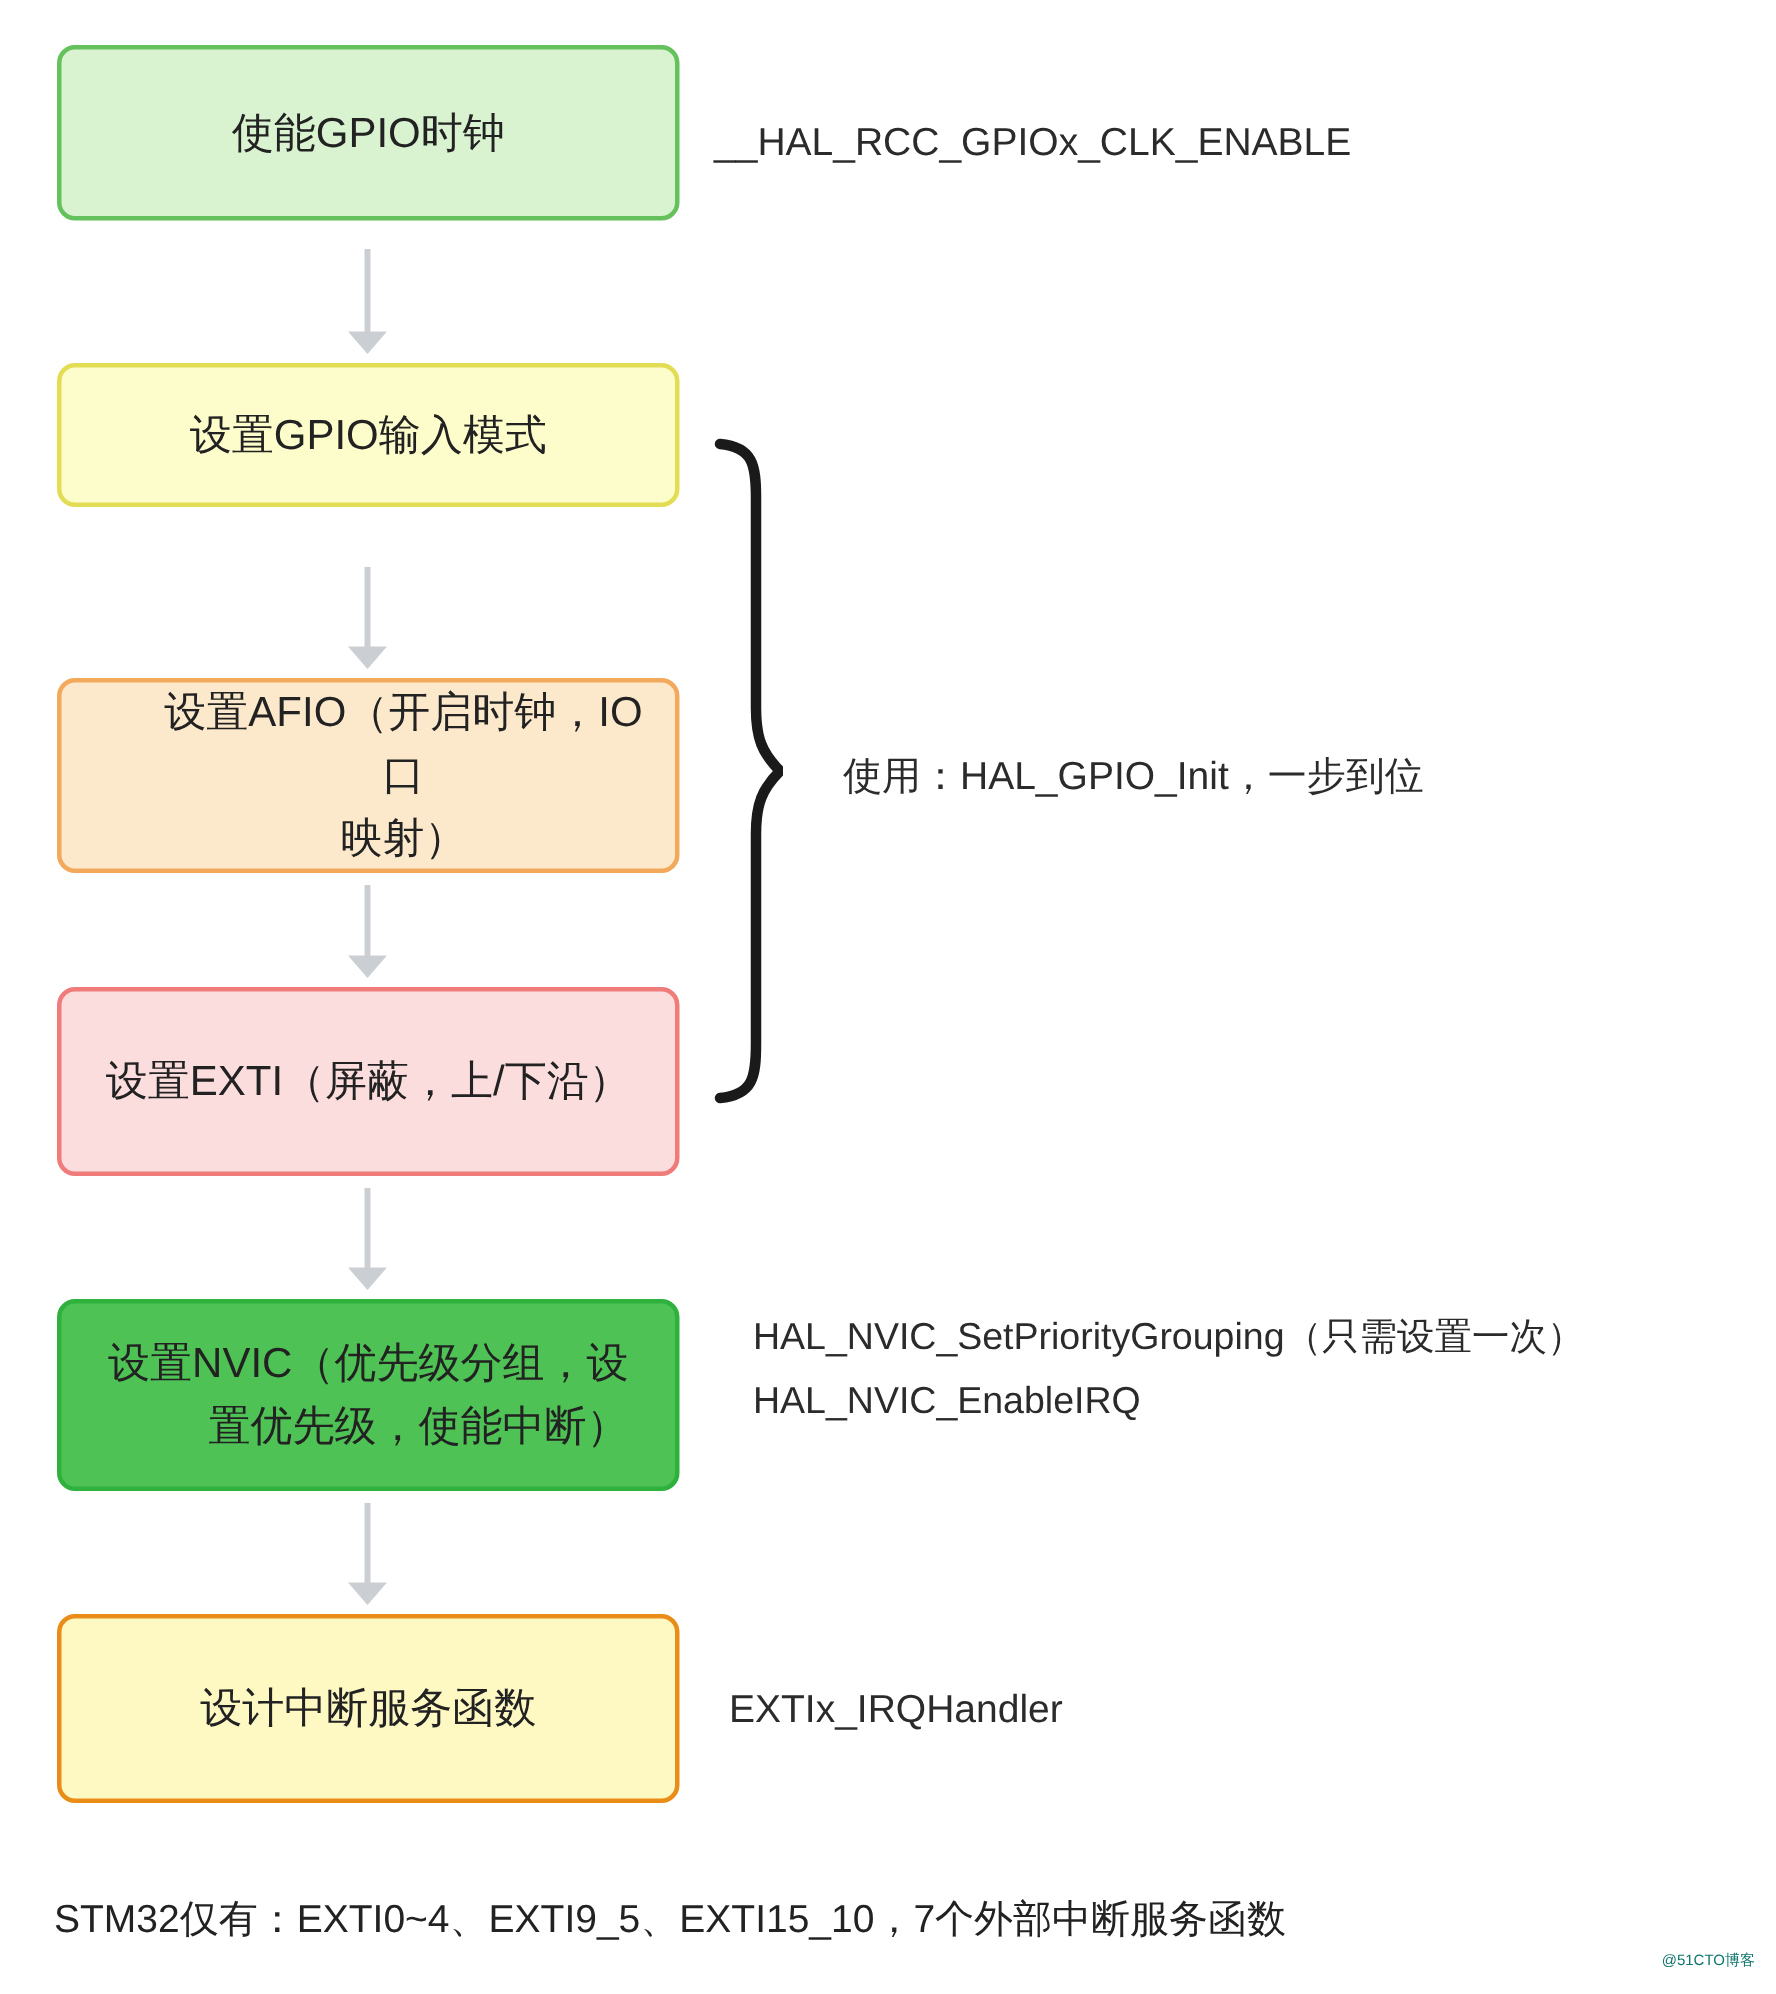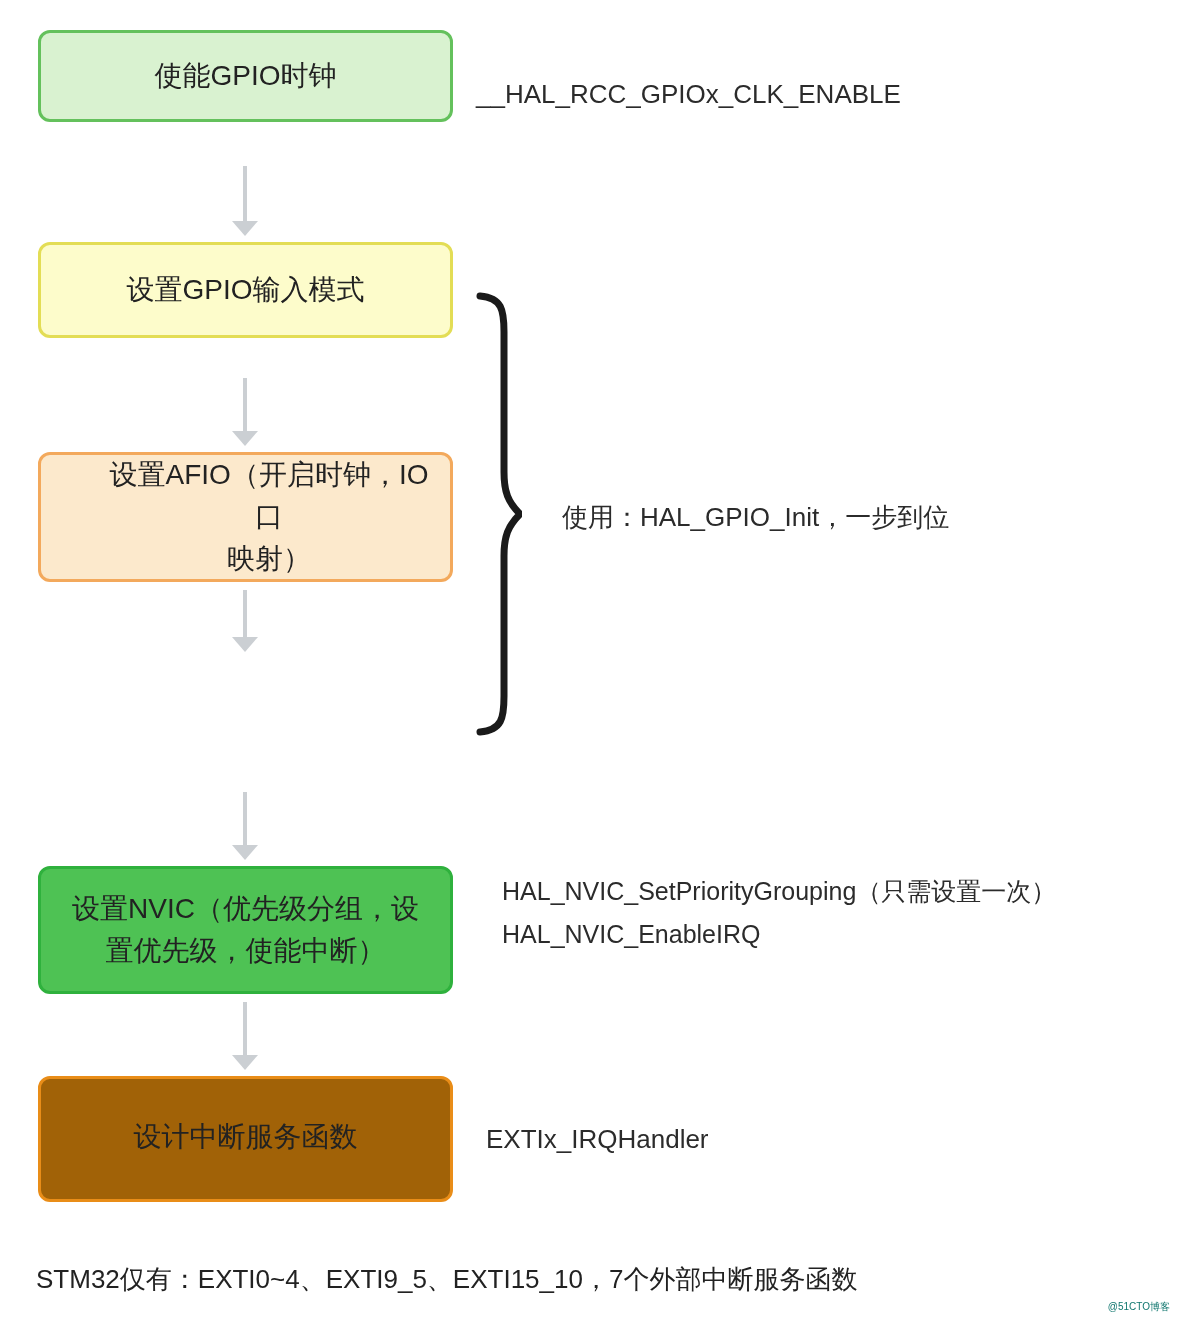--- a/index.html
+++ b/index.html
@@ -12,22 +12,22 @@
     display:flex;align-items:center;justify-content:center;
     text-align:center;font-size:28px;font-weight:500;line-height:1.5;
     color:#222;
   }
   .box .box-label{white-space:pre-line;padding:0 14px;}
 
   .c-green-light{background:#d9f2d0;border-color:#64c15c;}
   .c-yellow{background:#fdfccb;border-color:#e3dd55;}
   .c-peach{background:#fce9cc;border-color:#f3a95c;padding-left:47px;}
   .c-pink{background:#fcdddd;border-color:#f07b7b;}
-  .c-green{background:#4ec254;border-color:#2fb13d;}
-  .c-orange{background:#a16207;border-color:#e98d18;font-family:Liberation Mono, monospace;}
+  .c-green{background:#4ec254;border-color:#2fb13d;text-align:right;}
+  .c-orange{background:#fef9c3;border-color:#e98d18;}
 
   .arrow{position:absolute;left:232px;width:26px;}
   .arrow .shaft{position:absolute;left:11px;top:0;bottom:13px;width:4px;background:#cbcfd3;}
   .arrow .head{position:absolute;left:0;bottom:0;width:0;height:0;
     border-left:13px solid transparent;border-right:13px solid transparent;
     border-top:15px solid #cbcfd3;}
 
   .side-note{position:absolute;display:flex;align-items:center;
     font-size:26px;color:#2b2b2b;font-weight:500;}
   .note-lines{position:absolute;left:486px;font-size:25px;line-height:43px;
@@ -35,21 +35,21 @@
   .brace-wrap{position:absolute;left:476px;top:290px;width:46px;height:448px;}
   .footer-note{position:absolute;left:36px;top:1262px;font-size:26px;
     color:#222;font-weight:500;}
   .watermark{position:absolute;right:14px;top:1300px;font-size:10px;color:#0f766e;}
 </style>
 </head>
 <body>
 
 <div id="canvas">
 
-  <div class="box c-green-light" style="top:30px;height:92px;">
+  <div class="box c-green-light" style="top:30px;height:117px;">
     <span class="box-label">使能GPIO时钟</span>
   </div>
   <div class="side-note" style="left:476px;top:30px;height:128px;">__HAL_RCC_GPIOx_CLK_ENABLE</div>
 
   <div class="arrow" style="top:166px;height:70px;">
     <div class="shaft"></div>
     <div class="head"></div>
   </div>
 
   <div class="box c-yellow" style="top:242px;height:96px;">
@@ -64,20 +64,23 @@
   <div class="box c-peach" style="top:452px;height:130px;">
     <span class="box-label">设置AFIO（开启时钟，IO口
 映射）</span>
   </div>
 
   <div class="arrow" style="top:590px;height:62px;">
     <div class="shaft"></div>
     <div class="head"></div>
   </div>
 
+  <div class="box c-pink" style="top:658px;height:126px;">
+    <span class="box-label">设置EXTI（屏蔽，上/下沿）</span>
+  </div>
 
   <div class="brace-wrap">
     <svg width="46" height="448" viewBox="0 0 46 448">
       <path d="M4,6 C26,8 28,20 28,42 L28,182 C28,202 32,212 44,224 C32,236 28,246 28,266 L28,406 C28,428 26,440 4,442" fill="none" stroke="#1a1a1a" stroke-width="7" stroke-linecap="round" stroke-linejoin="round"></path>
     </svg>
   </div>
   <div class="side-note" style="left:562px;top:452px;height:130px;">使用：HAL_GPIO_Init，一步到位</div>
 
   <div class="arrow" style="top:792px;height:68px;">
     <div class="shaft"></div>

